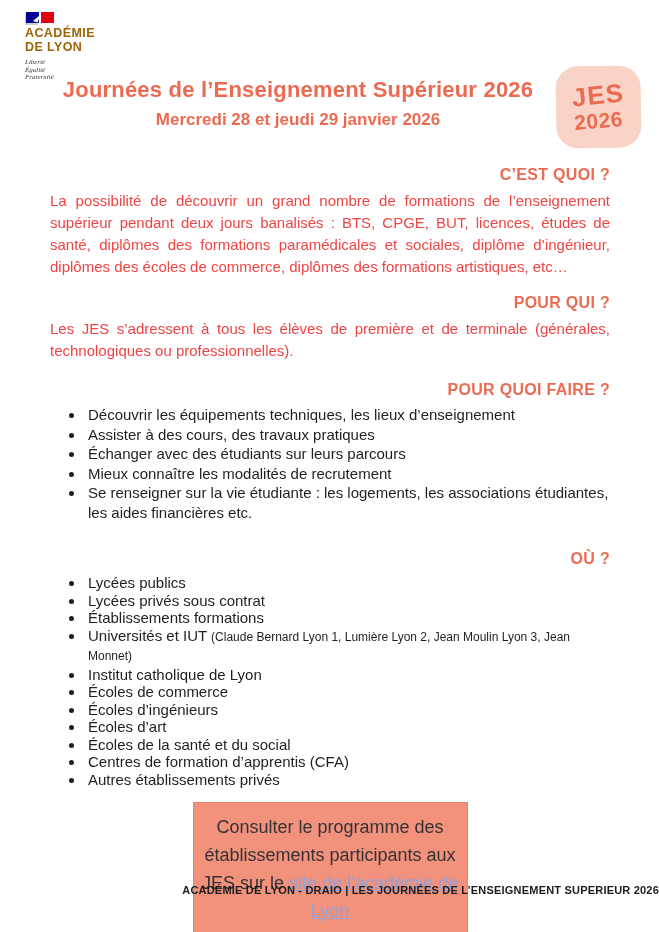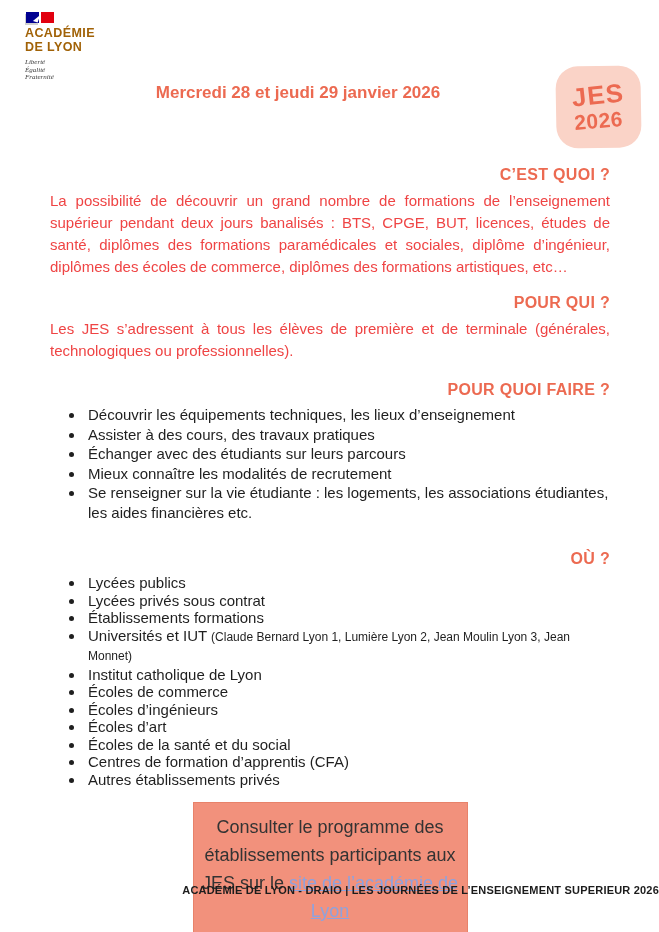--- a/index.html
+++ b/index.html
@@ -79,20 +79,21 @@
       <div>DE LYON</div>
     </div>
     <div class="logo-motto">
       <div>Liberté</div>
       <div>Égalité</div>
       <div>Fraternité</div>
     </div>
   </div>
 
   <div class="header">
+    <div class="title">Journées de l’Enseignement Supérieur 2026</div>
     <div class="subtitle">Mercredi 28 et jeudi 29 janvier 2026</div>
   </div>
 
   <div class="badge">
     <div class="badge-l1">JES</div>
     <div class="badge-l2">2026</div>
   </div>
 
   <div class="content">
 

